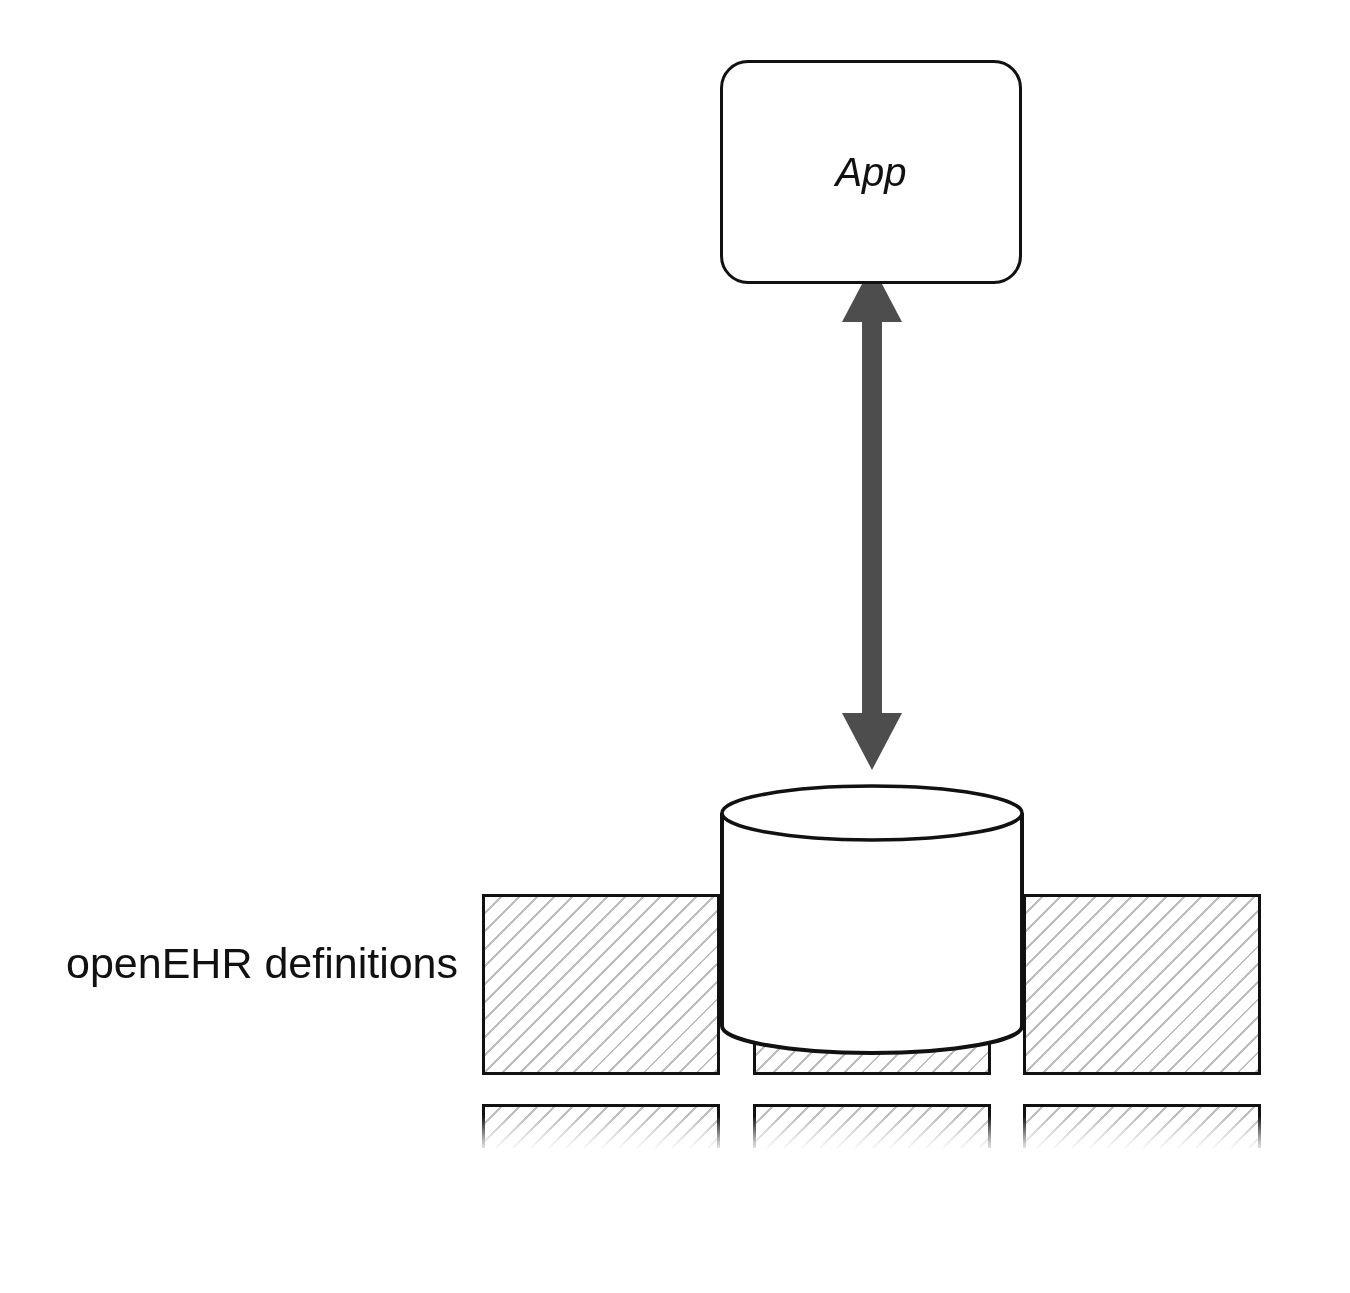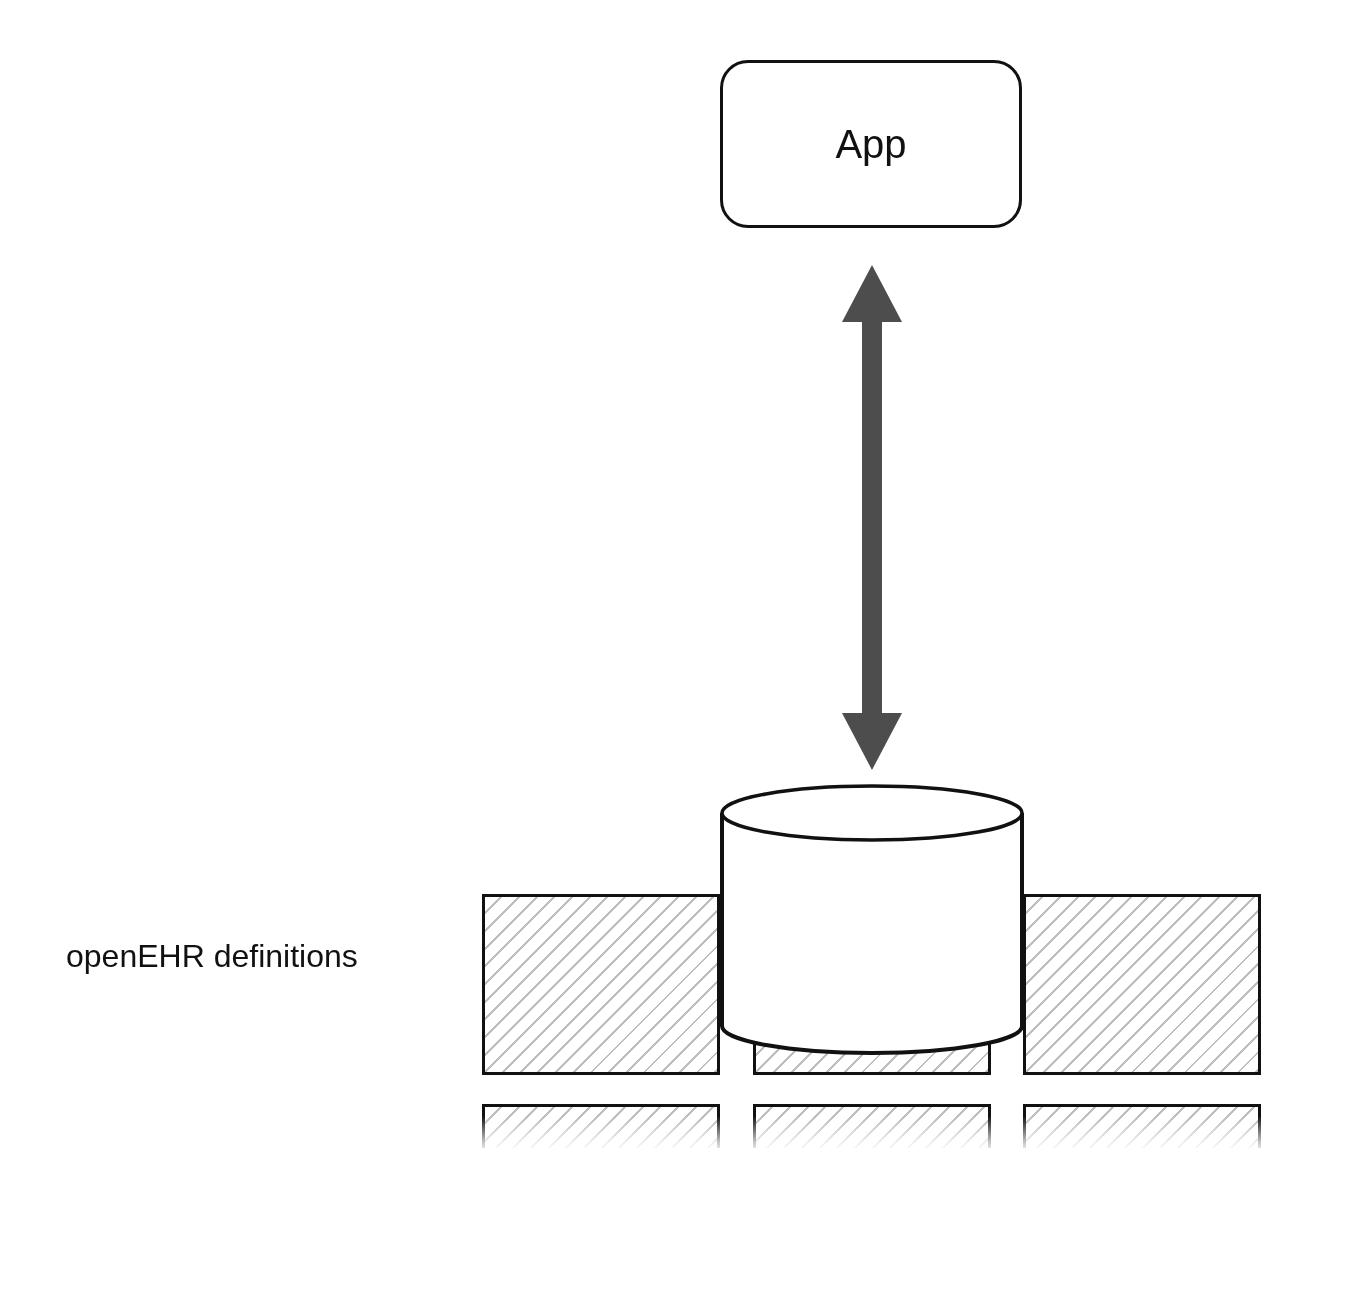--- a/index.html
+++ b/index.html
@@ -44,51 +44,52 @@
     width: 1350px; height: 1293px;
     z-index: 2;
   }
 
   
   .app-node {
     position: absolute;
     left: 720px;
     top: 60px;
     width: 302px;
-    height: 168px;
+    height: 224px;
     box-sizing: border-box;
     border: 3.5px solid #111111;
     border-radius: 28px;
     background: #ffffff;
     display: flex;
     align-items: center;
     justify-content: center;
     font-size: 40px;
     z-index: 2;
+    font-style: italic;
   }
 
   
   .db-label {
     position: absolute;
     left: 722px;
     top: 920px;
     width: 300px;
     text-align: center;
     font-size: 42px;
     line-height: 1.15;
     z-index: 3;
   }
 
   
   .annotation {
     position: absolute;
     left: 66px;
     top: 938px;
     width: 410px;
-    font-size: 32px;
+    font-size: 43px;
     line-height: 1.17;
     white-space: nowrap;
     z-index: 3;
   }
 
   
   .bottom-fade {
     position: absolute;
     left: 460px;
     top: 1116px;

